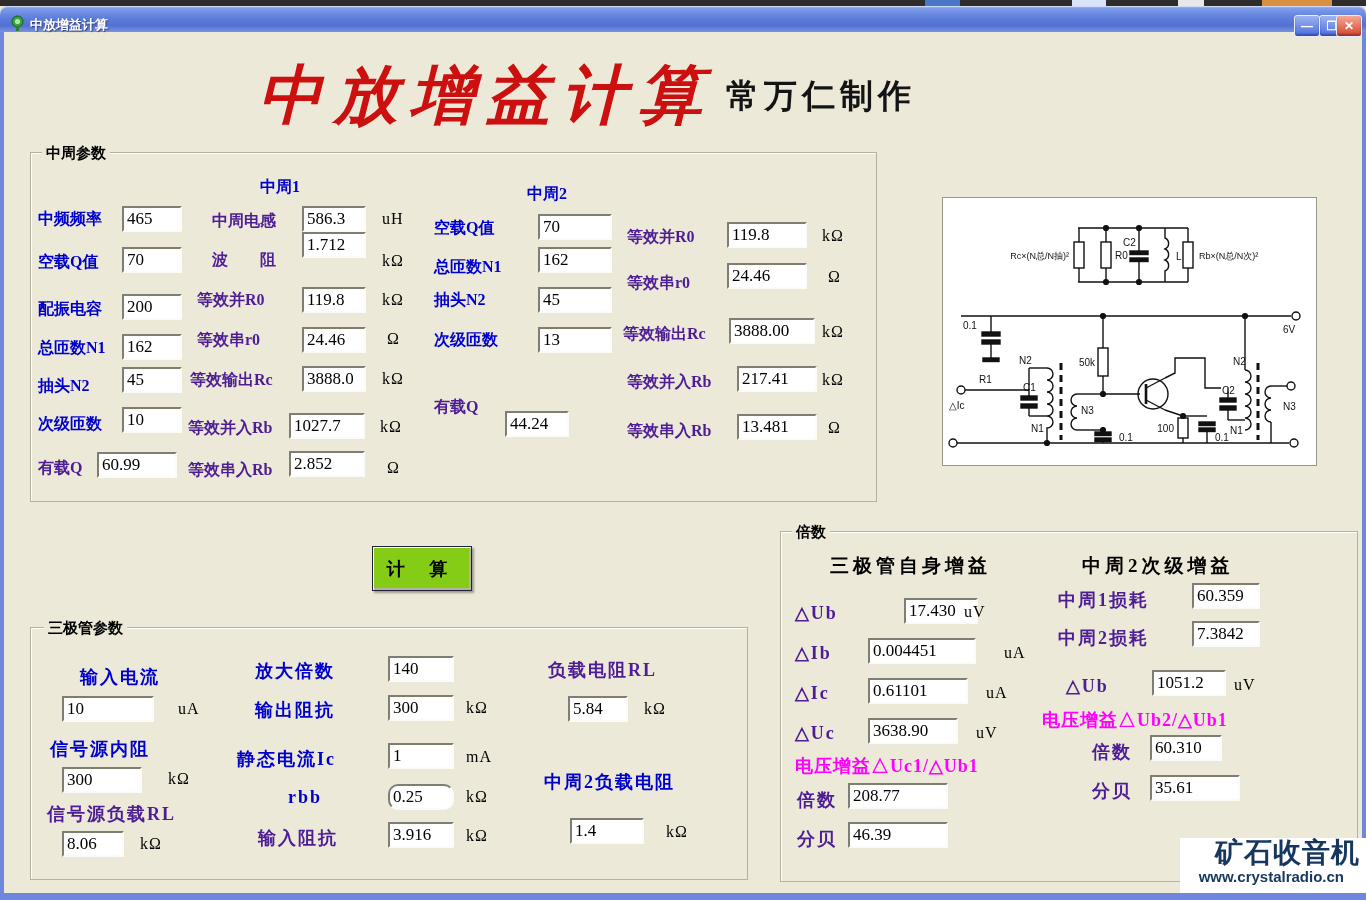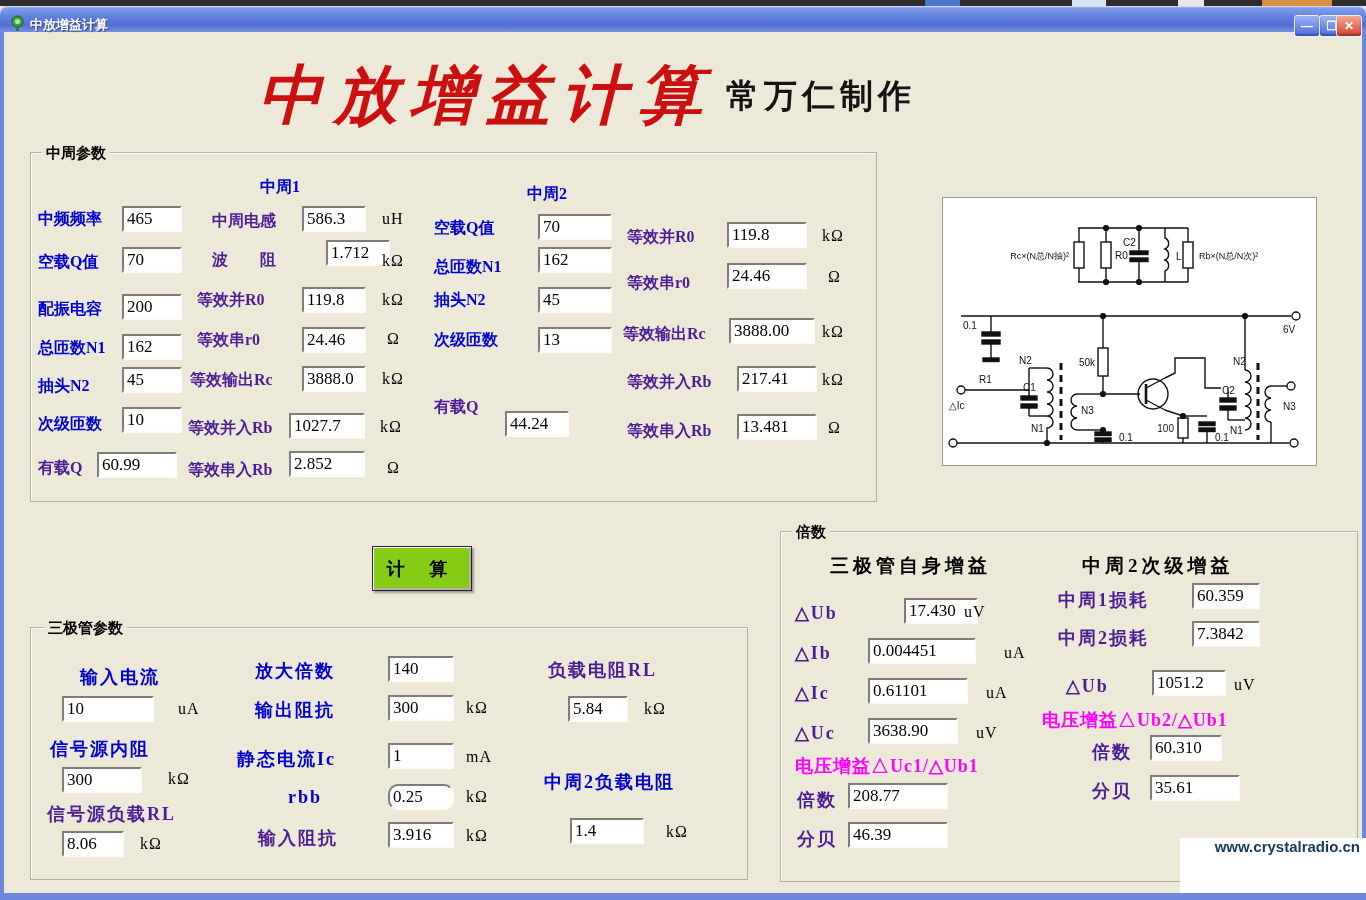--- a/index.html
+++ b/index.html
@@ -51,21 +51,21 @@
        align-items:center;justify-content:center;cursor:pointer;}
   
   .circ{position:absolute;left:942px;top:197px;width:373px;height:267px;background:#fff;
         border:1px solid #9a978b;}
   .circ svg text{font-family:"Liberation Sans",sans-serif;fill:#111;}
   
   .wm{position:absolute;left:1180px;top:838px;width:186px;height:55px;background:#fff;
       text-align:right;overflow:hidden;}
   .wmt{font:bold 28px "Liberation Sans",sans-serif;color:#17375e;letter-spacing:1px;
        line-height:30px;padding-right:6px;}
-  .wmu{font:bold 15px "Liberation Sans",sans-serif;color:#17375e;padding-right:6px;}
+  .wmu{font:bold 15px "Liberation Sans",sans-serif;color:#17375e;padding-right:22px;}
 </style>
 </head>
 <body>
 
 <div class="scr">
 
   <div class="desk">
     <div style="left:925px;width:35px;background:#4a76c8;"></div>
     <div style="left:1072px;width:34px;background:#d8e4f8;"></div>
     <div style="left:1178px;width:26px;background:#e8e8e8;"></div>
@@ -109,21 +109,21 @@
   <div class="lb" style="left:38px;top:414px;">次级匝数</div>
   <input class="fld" style="left: 122px; top: 407px; width: 60px;" value="10">
   <div class="lk" style="left:38px;top:458px;">有载Q</div>
   <input class="fld" style="left: 97px; top: 452px; width: 80px;" value="60.99">
 
   <div class="lb" style="left:214px;top:177px;margin-left:46px;">中周1</div>
   <div class="lk" style="left:212px;top:211px;">中周电感</div>
   <input class="fld" style="left: 302px; top: 206px; width: 64px;" value="586.3">
   <div class="un" style="left:382px;top:210px;">uH</div>
   <div class="lk" style="left:212px;top:250px;">波　　阻</div>
-  <input class="fld" style="left: 302px; top: 240px; width: 64px; margin-left: 24px;" value="1.712">
+  <input class="fld" style="left: 302px; top: 232px; width: 64px;" value="1.712">
   <div class="un" style="left:382px;top:252px;">kΩ</div>
   <div class="lk" style="left:197px;top:290px;">等效并R0</div>
   <input class="fld" style="left: 302px; top: 287px; width: 64px;" value="119.8">
   <div class="un" style="left:382px;top:291px;">kΩ</div>
   <div class="lk" style="left:197px;top:330px;">等效串r0</div>
   <input class="fld" style="left: 302px; top: 327px; width: 64px;" value="24.46">
   <div class="un" style="left:387px;top:330px;">Ω</div>
   <div class="lk" style="left:190px;top:370px;">等效输出Rc</div>
   <input class="fld" style="left: 302px; top: 366px; width: 64px;" value="3888.0">
   <div class="un" style="left:382px;top:370px;">kΩ</div>
@@ -356,16 +356,17 @@
   <div class="lk big" style="left:1066px;top:675px;">△Ub</div>
   <input class="fld" style="left: 1152px; top: 670px; width: 74px;" value="1051.2">
   <div class="un" style="left:1234px;top:676px;">uV</div>
   <div class="mg" style="left:1042px;top:708px;">电压增益△Ub2/△Ub1</div>
   <div class="lk big" style="left:1092px;top:740px;">倍数</div>
   <input class="fld" style="left: 1150px; top: 735px; width: 72px;" value="60.310">
   <div class="lk big" style="left:1092px;top:779px;">分贝</div>
   <input class="fld" style="left: 1150px; top: 775px; width: 90px;" value="35.61">
 
   <div class="wm">
+    <div class="wmt">矿石收音机</div>
     <div class="wmu">www.crystalradio.cn</div>
   </div>
 
 </div>
 
 </body></html>

